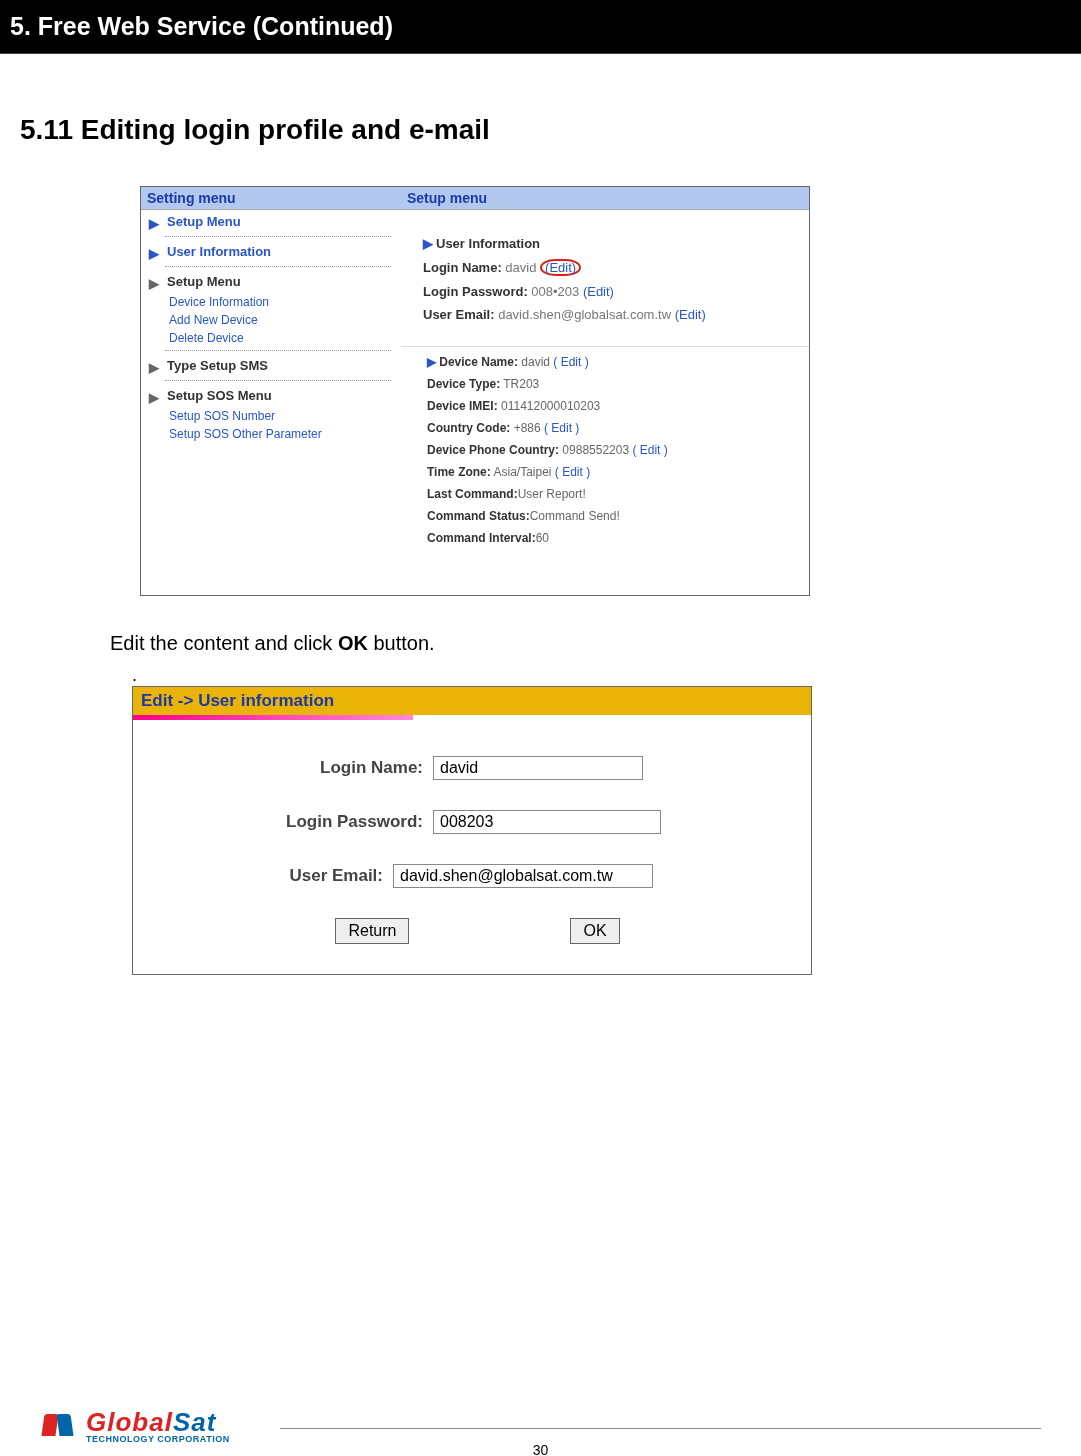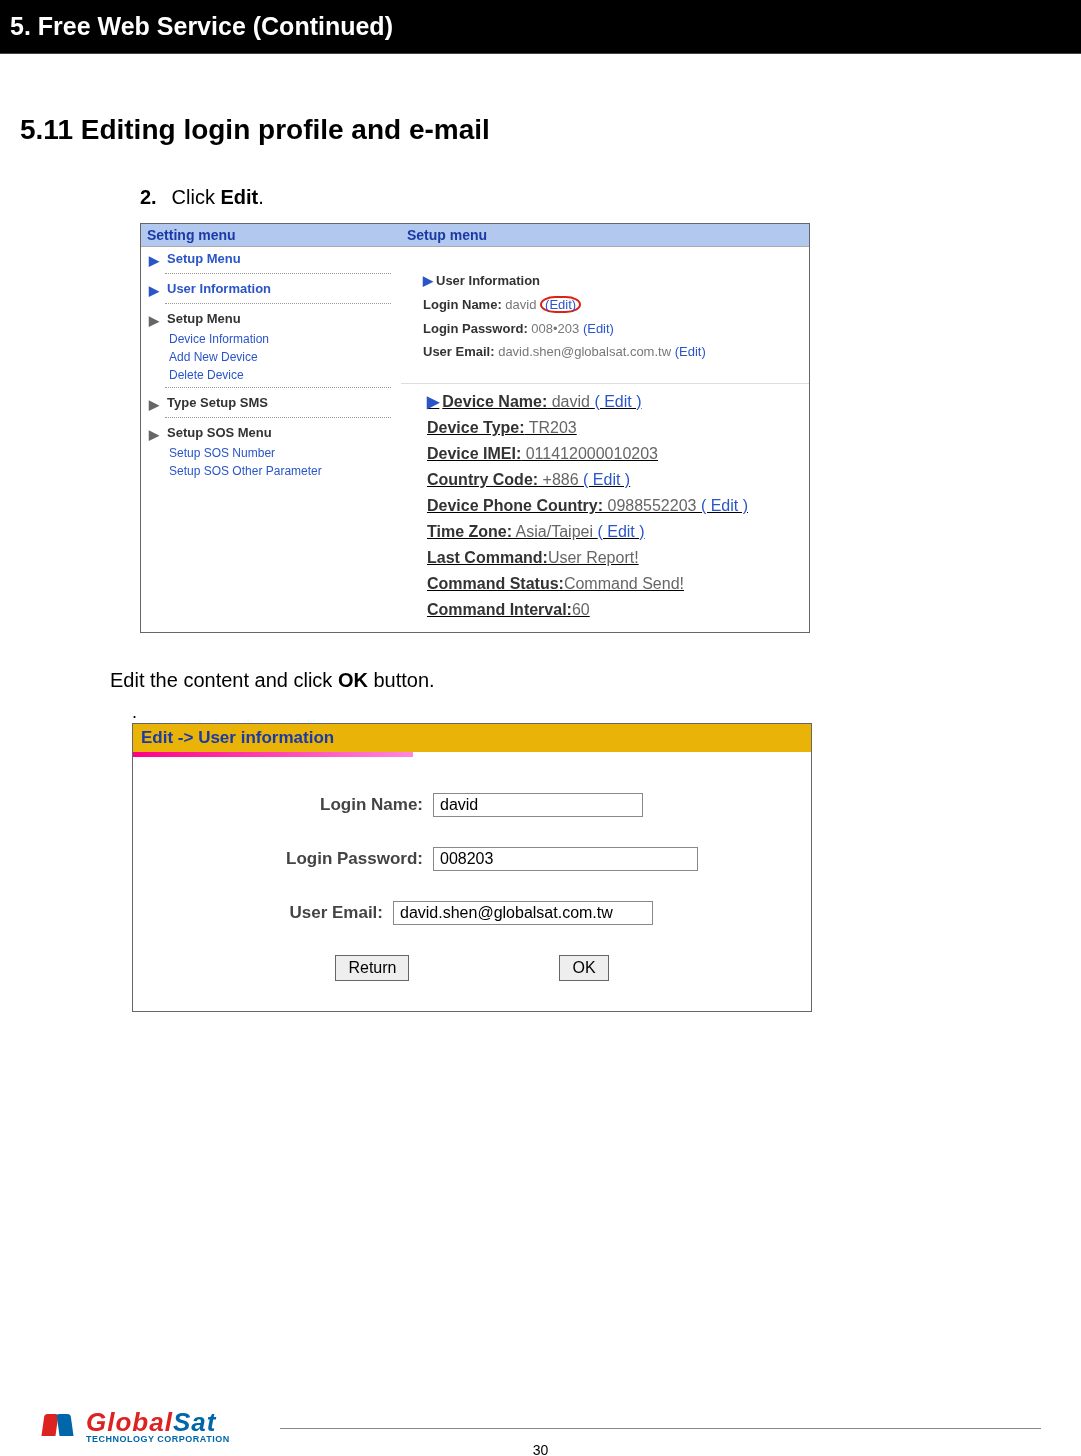--- a/index.html
+++ b/index.html
@@ -26,37 +26,37 @@
   .tri.grey-tri { color: #666; }
   .subitems { margin-left: 28px; }
   .subitem { color: #2a55c9; font-size: 12px; padding: 2px 0; }
   .dotted { border-top: 1px dotted #999; margin: 3px 10px 3px 24px; }
   .info-block { padding: 26px 12px 8px 22px; font-size: 13px; color: #444; }
   .info-row { margin-bottom: 8px; font-weight: bold; color: #333; }
   .info-val { color: #777; font-weight: normal; }
   .edit-link { color: #2a55c9; font-weight: normal; }
   .circle-mark { display: inline-block; border: 2px solid #d21; border-radius: 60%/80%; padding: 0 3px; line-height: 13px; }
   .hr-line { border-top: 1px solid #ddd; margin: 8px 0 8px 0; }
-  .device-block { padding: 0 10px 6px 26px; font-size: 16px; text-decoration: underline; }
+  .device-block { padding: 0 10px 6px 26px; font-size: 12px; }
   .device-row { margin: 8px 0; font-weight: bold; color: #333; }
   .device-row .info-val { font-weight: normal; color: #666; }
   .tri-inline { color: #2a55c9; margin-right: 3px; }
 
   .middle-text { font-size: 20px; margin: 36px 0 8px 90px; }
 
   
   .shot2 { width: 680px; border: 1px solid #666; margin: 2px 0 0 112px; background: #fff; }
   .shot2-hdr { background: #eab308; color: #1a3aa6; font-weight: bold; font-size: 17px; padding: 4px 8px; }
   .pink-strip { height: 5px; background: linear-gradient(to right, #f08, #f8d); width: 280px; }
   .shot2-body { padding: 36px 30px 30px 30px; }
   .form-row { display: flex; align-items: center; justify-content: flex-start; margin-bottom: 30px; }
   .form-label { color: #444; font-weight: bold; font-size: 17px; width: 270px; text-align: right; padding-right: 10px; }
   .form-input { border: 1px solid #888; background: #fff; font-size: 16px; padding: 2px 6px; }
   .btn-row { display: flex; justify-content: center; gap: 150px; margin-top: 10px; }
-  .btn { border: 1px solid #666; background: #eee; font-size: 16px; padding: 3px 12px; font-family: inherit; }
+  .btn { border: 1px solid #666; background: #eee; font-size: 16px; padding: 3px 12px; font-family: inherit; margin-left: 11px; }
   .dot-after { font-size: 18px; margin-left: -6px; }
 
   
   .footer { position: absolute; bottom: 50px; left: 0; width: 100%; }
   .logo-wrap { position: absolute; left: 40px; top: 0; display: flex; align-items: center; gap: 6px; }
   .logo-icon { width: 40px; height: 40px; position: relative; }
   .logo-icon .p1 { position: absolute; width: 14px; height: 22px; background: #d22; border-radius: 3px 3px 0 0; left: 3px; top: 8px; transform: skewX(-8deg); }
   .logo-icon .p2 { position: absolute; width: 14px; height: 22px; background: #06a; border-radius: 3px 3px 0 0; left: 18px; top: 8px; transform: skewX(8deg); }
   .logo-text { display: flex; flex-direction: column; line-height: 1; }
   .logo-text .l1 { font-size: 26px; font-weight: bold; font-style: italic; letter-spacing: 1px; }
@@ -69,25 +69,20 @@
 </head>
 <body>
 
 <div class="page">
   <div class="chapter-bar">5. Free Web Service (Continued)</div>
 
   <div class="content">
     <h2 class="section-title">5.11 Editing login profile and e-mail</h2>
 
     <div class="steps">
-      <div class="step-row">
-        <span class="step-num">2.</span>
-        <span>Click </span>
-        <span class="bold">Edit</span><span>.</span>
-      </div>
     </div>
 
     <div class="shot1">
       <div class="shot1-left">
         <div class="shdr">Setting menu</div>
         <div class="menu-item blue"><span class="tri blue-tri">▶</span><span>Setup Menu</span></div>
         <div class="dotted"></div>
         <div class="menu-item blue"><span class="tri blue-tri">▶</span><span>User Information</span></div>
         <div class="dotted"></div>
         <div class="menu-item"><span class="tri grey-tri">▶</span><span>Setup Menu</span></div>
@@ -145,21 +140,21 @@
     <div class="shot2">
       <div class="shot2-hdr">Edit -&gt; User information</div>
       <div class="pink-strip"></div>
       <div class="shot2-body">
         <div class="form-row">
           <div class="form-label">Login Name:</div>
           <input class="form-input" style="width: 210px;" value="david">
         </div>
         <div class="form-row">
           <div class="form-label">Login Password:</div>
-          <input class="form-input" style="width: 265px;" value="008203">
+          <input class="form-input" style="width: 228px;" value="008203">
         </div>
         <div class="form-row">
           <div class="form-label" style="width:230px">User Email:</div>
           <input class="form-input" style="width: 260px;" value="david.shen@globalsat.com.tw">
         </div>
         <div class="btn-row">
           <button class="btn">Return</button>
           <button class="btn">OK</button>
         </div>
       </div>

